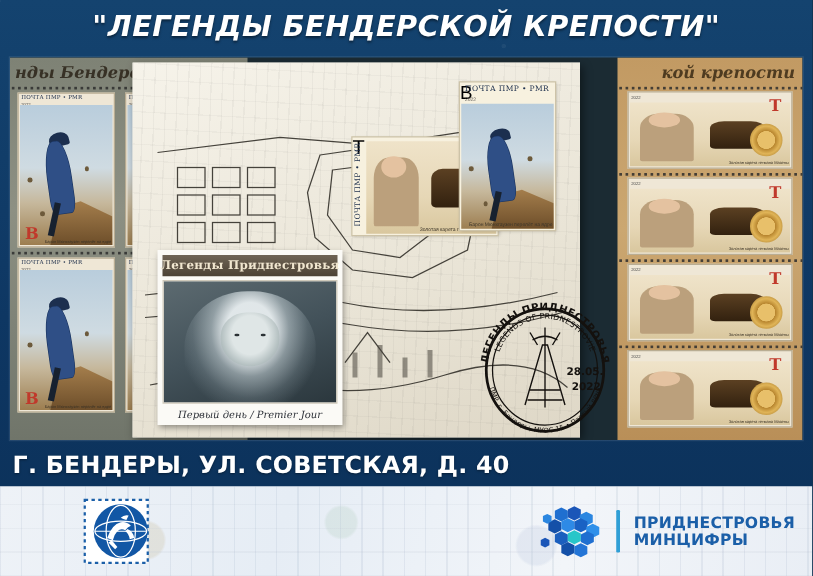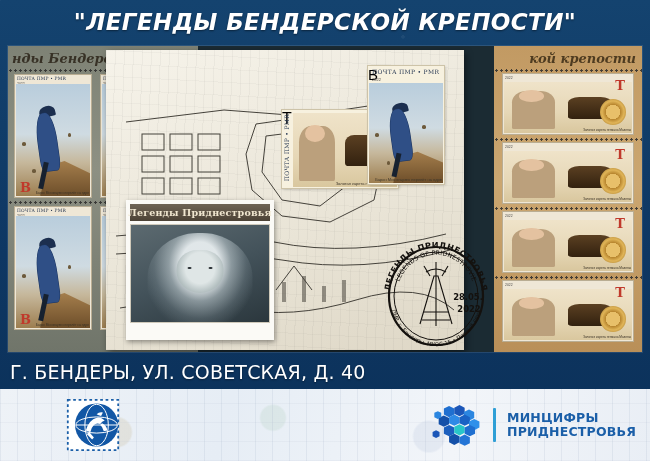--- a/index.html
+++ b/index.html
@@ -137,21 +137,21 @@
     text-align:right; line-height:1.1; white-space:nowrap; }
 
   
   .pm { position:absolute; left:372px; top:196px; width:112px; height:108px; z-index:5; }
   .pm svg { width:100%; height:100%; }
   .pm text { font-family:"DejaVu Sans", sans-serif; fill:#14110e; }
 
   
   .addr { position:absolute; left:0; right:0; top:354px; height:35px;
     display:flex; align-items:center; z-index:6; }
-  .addr span { font-family:"DejaVu Sans", sans-serif; font-weight:normal; font-size:19px;
+  .addr span { font-family:"DejaVu Sans", sans-serif; font-weight:bold; font-size:19px;
     color:#ffffff; padding-left:10px; letter-spacing:.2px; white-space:nowrap;
     text-shadow:0 1px 2px rgba(0,0,0,.4); }
 
   
   .footer { position:absolute; left:0; right:0; bottom:0; height:72px; overflow:hidden;
     background:linear-gradient(105deg,#eef2f7 0%,#e6edf5 35%,#f2f5f9 70%,#e9eef5 100%); }
   .footer-bg { position:absolute; inset:0; opacity:.55;
     background:
       repeating-linear-gradient(90deg, rgba(120,140,170,.22) 0 1px, transparent 1px 17px),
       repeating-linear-gradient(0deg, rgba(140,150,175,.14) 0 1px, transparent 1px 19px),
@@ -383,20 +383,21 @@
         <div class="card-hdr">
           <span>Легенды Приднестровья</span>
         </div>
         <div class="card-img">
           <div class="veil"></div>
           <div class="face2">
             <div class="eye" style="left:24%"></div>
               <div class="eye" style="right:24%"></div>
           </div>
         </div>
+        <div class="card-cap">Первый день / Premier Jour</div>
       </div>
 
       <div class="env-foot" style="opacity:0;">Первый день / Premier Jour</div>
     </div>
 
     <div class="pm">
       <svg viewBox="0 0 112 108">
         <defs>
           <path id="arcTop" d="M10,54 a44,46 0 0 1 92,0"></path>
           <path id="arcTop2" d="M17,54 a37,39 0 0 1 78,0"></path>
@@ -470,20 +471,20 @@
               <polygon points="46,30 52,33 52,40 46,43 40,40 40,33" fill="#1f6fd0"></polygon>
               <polygon points="28,40 34,43 34,50 28,53 22,50 22,43" fill="#1450a8"></polygon>
               <polygon points="40,41 46,44 46,51 40,54 34,51 34,44" fill="#2475d6"></polygon>
               <polygon points="9,14 13,16 13,21 9,23 5,21 5,16" fill="#2b86e0"></polygon>
               <polygon points="7,36 11,38 11,43 7,45 3,43 3,38" fill="#1b56b8"></polygon>
             </g>
           </svg>
         </div>
         <div class="mc-div"></div>
         <div class="mc-txt">
+          <div>ПРИДНЕСТРОВЬЯ</div>
           <div>МИНЦИФРЫ</div>
-          <div>ПРИДНЕСТРОВЬЯ</div>
         </div>
       </div>
 
     </div>
   </div>
 </div>
 
 </body></html>

